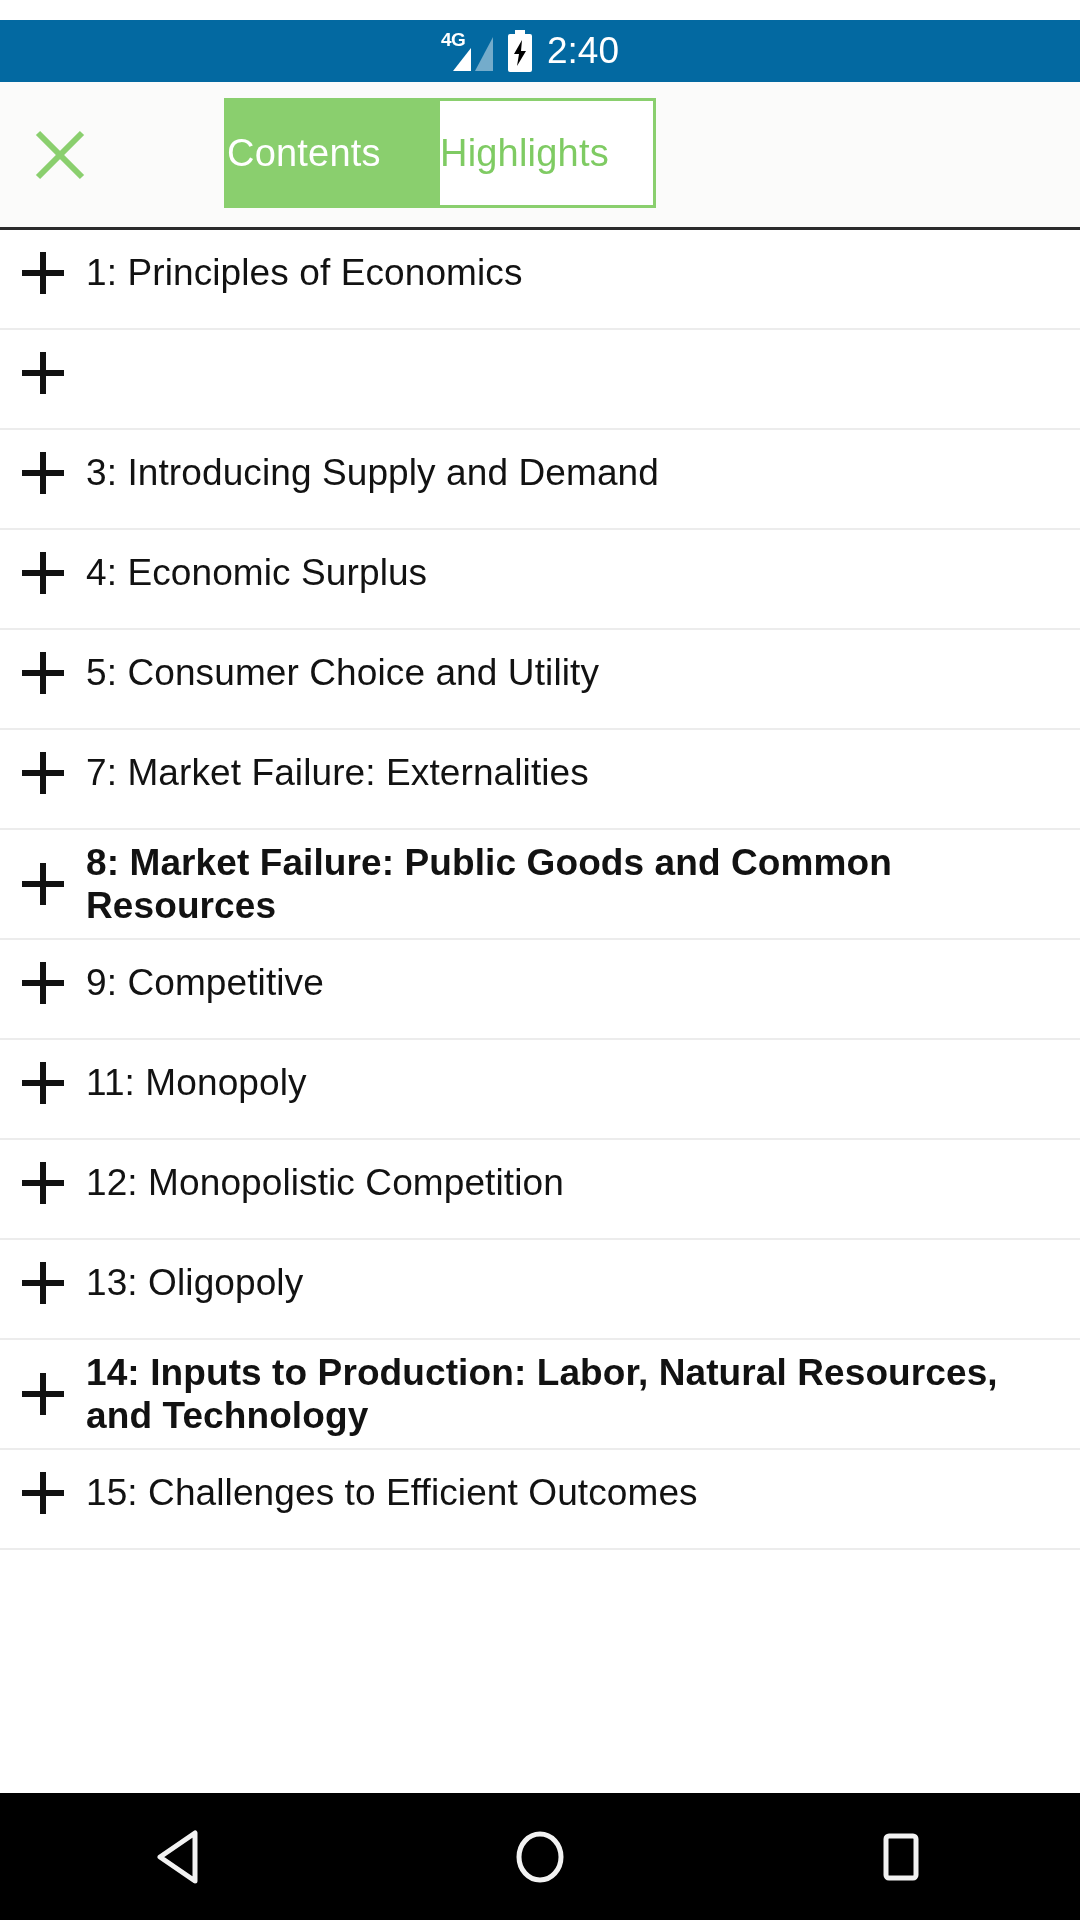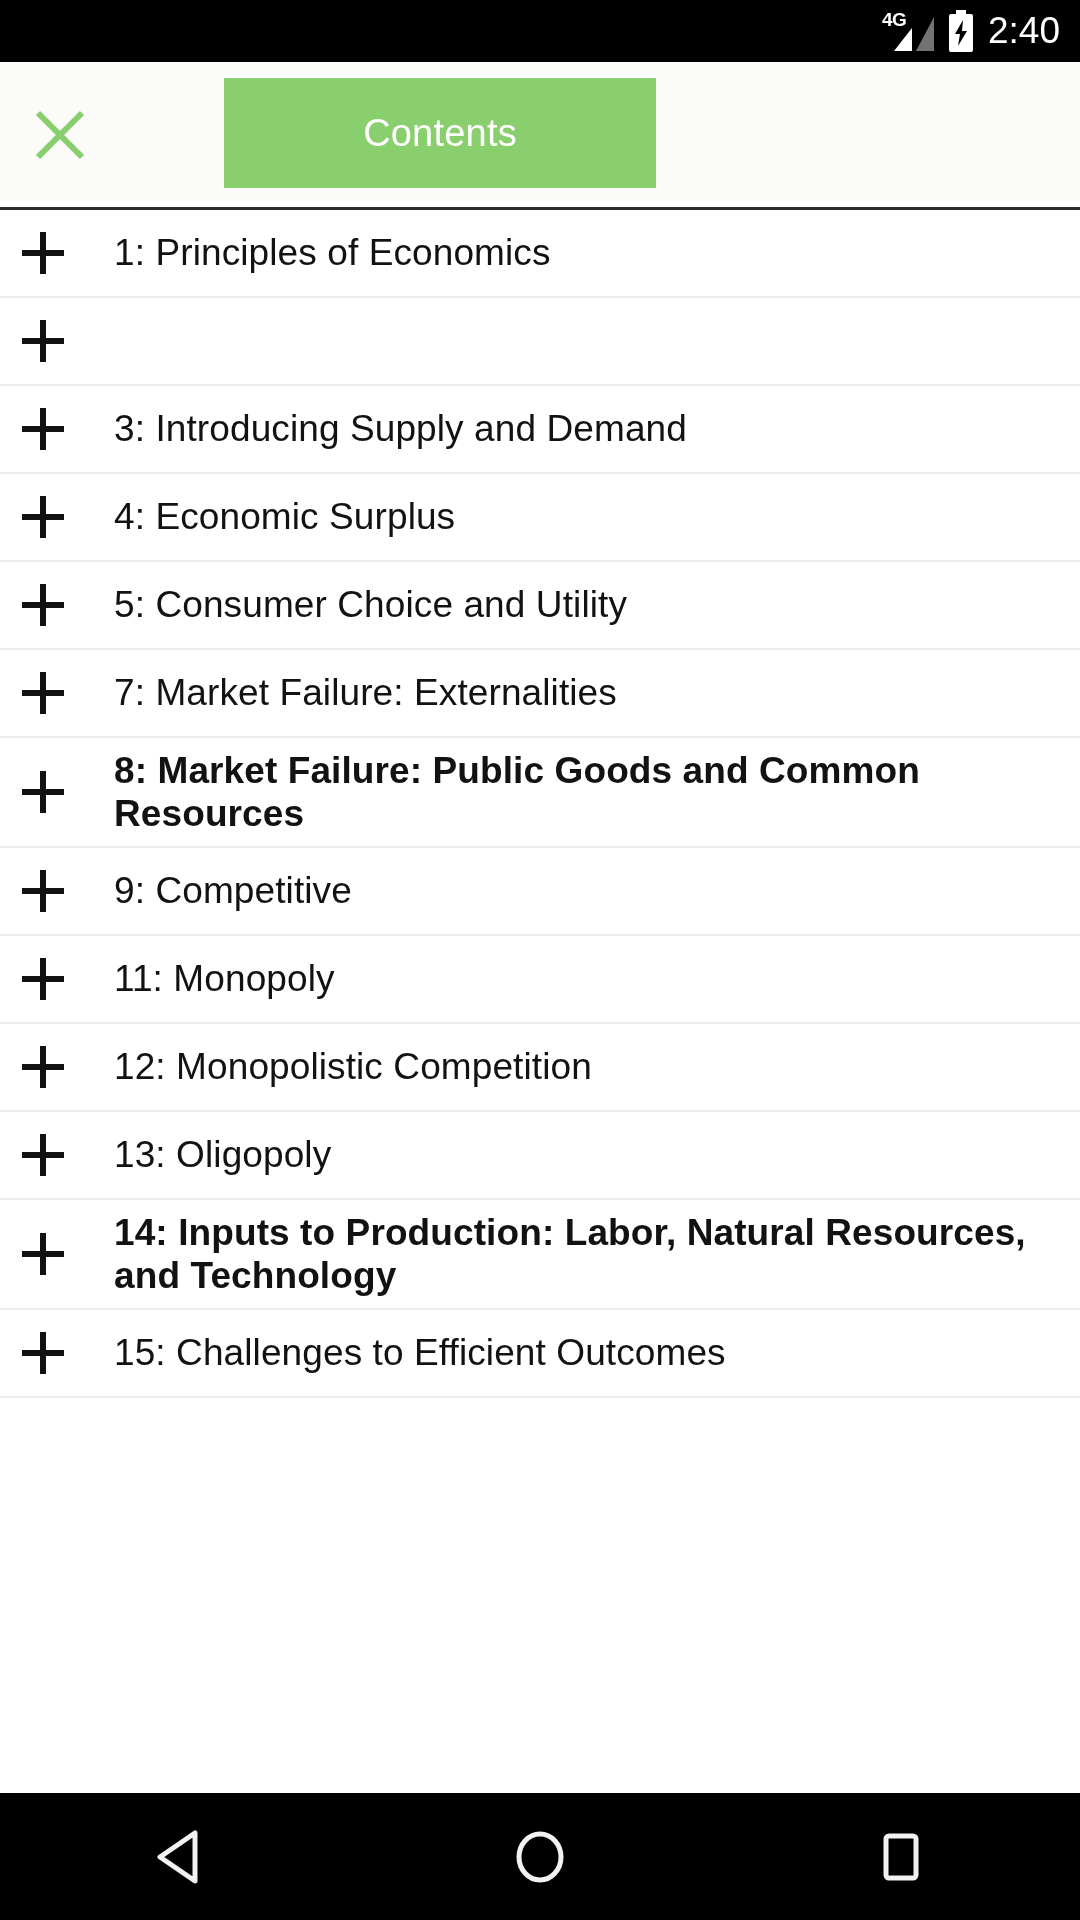--- a/index.html
+++ b/index.html
@@ -18,25 +18,26 @@
     height: 1920px;
     display: flex;
     flex-direction: column;
     background: #ffffff;
   }
 
   
   .status-bar {
     height: 62px;
     flex: 0 0 62px;
-    background: #000000;
-    display: flex;
-    align-items: center;
-    justify-content: flex-end;
+    background: #0369a1;
+    display: flex;
+    align-items: center;
+    justify-content: center;
     padding-right: 20px;
+    margin-top: 20px;
   }
   .status-right {
     display: flex;
     align-items: center;
     gap: 14px;
   }
   .signal-wrap {
     position: relative;
     width: 52px;
     height: 44px;
@@ -100,21 +101,21 @@
     width: 432px;
     height: 110px;
     display: flex;
     border: 3px solid #8ACF6E;
     overflow: hidden;
   }
   .tab {
     flex: 1 1 50%;
     display: flex;
     align-items: center;
-    justify-content: center;
+    justify-content: flex-start;
     font-size: 38px;
     letter-spacing: 0.2px;
     line-height: 1;
   }
   .tab.selected {
     background: #8ACF6E;
     color: #ffffff;
   }
   .tab.unselected {
     background: #ffffff;
@@ -125,23 +126,22 @@
   .toc-list {
     flex: 1 1 auto;
     background: #ffffff;
     overflow: hidden;
   }
   .toc-row {
     min-height: 86.5px;
     display: flex;
     align-items: center;
     border-bottom: 2px solid #ececec;
-    padding: 0 20px 0 0;
-    background: #ffffff;
-    gap: 28px;
+    padding: 0 20px 12px 0;
+    background: #ffffff;
   }
   .toc-row.two-line {
     min-height: 110px;
     padding-top: 6px;
     padding-bottom: 6px;
     font-weight: bold;
   }
   .plus-icon {
     flex: 0 0 86px;
     width: 86px;
@@ -206,20 +206,23 @@
       <svg width="58" height="58" viewBox="0 0 58 58">
         <line x1="7" y1="7" x2="51" y2="51" stroke="#8ACF6E" stroke-width="6" stroke-linecap="butt"></line>
         <line x1="51" y1="7" x2="7" y2="51" stroke="#8ACF6E" stroke-width="6" stroke-linecap="butt"></line>
       </svg>
     </div>
 
     <div class="tabs">
       <div class="tab selected">
         <span>Contents</span>
       </div>
+      <div class="tab unselected">
+        <span>Highlights</span>
+      </div>
     </div>
 
   </div>
 
   <div class="toc-list" id="toc-list">
       <div class="toc-row">
         <div class="plus-icon">
           <svg width="48" height="48" viewBox="0 0 48 48">
             <rect x="21" y="3" width="6" height="42" fill="#111111"></rect>
             <rect x="3" y="21" width="42" height="6" fill="#111111"></rect>

